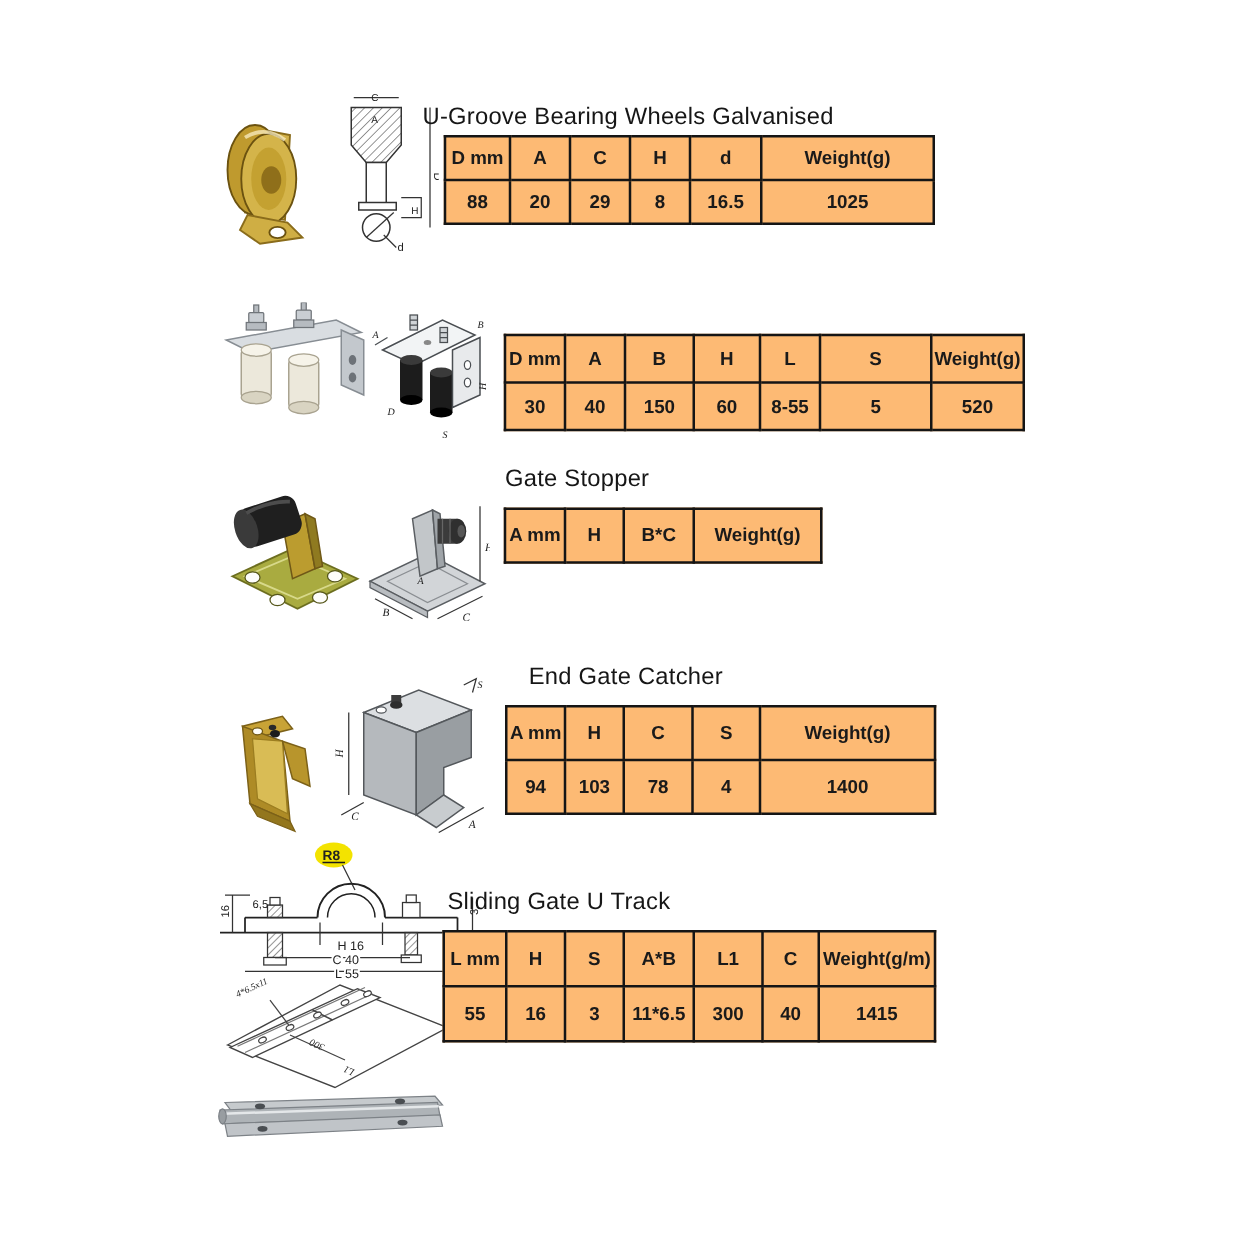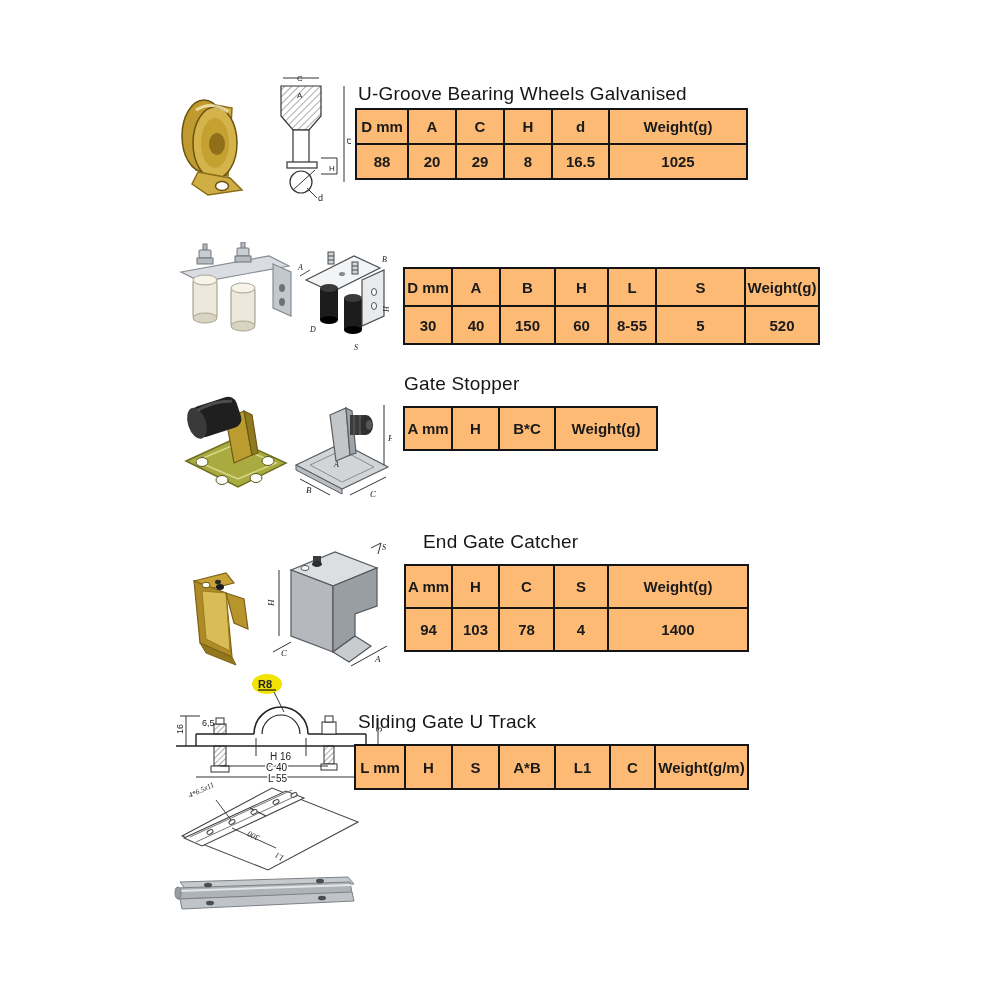--- a/index.html
+++ b/index.html
@@ -56,21 +56,21 @@
     <polyline points="58,86 74,86 74,102 58,102" fill="none" stroke="#333" stroke-width="1"></polyline>
     <text class="lab" x="66" y="99" font-size="8">H</text>
     <line x1="81" y1="14" x2="81" y2="110" stroke="#333" stroke-width="1"></line>
     <text class="lab" x="84" y="66" font-size="9" transform="rotate(90 84 66)">D</text>
     <circle cx="38" cy="110" r="11" fill="#fff" stroke="#333" stroke-width="1.2"></circle>
     <line x1="30" y1="118" x2="52" y2="98" stroke="#333" stroke-width="1"></line>
     <line x1="44" y1="116" x2="54" y2="126" stroke="#333" stroke-width="1"></line>
     <text class="lab" x="55" y="129" font-size="9">d</text>
   </svg>
 
-  <div class="abs title" style="left:358px;top:83px;text-align:center;">U-Groove Bearing Wheels Galvanised</div>
+  <div class="abs title" style="left:338px;top:83px;text-align:center;">U-Groove Bearing Wheels Galvanised</div>
 
   <table class="abs spec t1" style="left:355px;top:108px;width:391px;">
     <colgroup>
         <col style="width:52px">
         <col style="width:48px">
         <col style="width:48px">
         <col style="width:48px">
         <col style="width:57px">
         <col style="width:138px">
       </colgroup>
@@ -382,15 +382,24 @@
     <tbody>
         <tr>
       <td>L mm</td>
       <td>H</td>
       <td>S</td>
       <td>A*B</td>
       <td>L1</td>
       <td>C</td>
       <td>Weight(g/m)</td>
     </tr>
+    <tr>
+      <td>55</td>
+      <td>16</td>
+      <td>3</td>
+      <td>11*6.5</td>
+      <td>300</td>
+      <td>40</td>
+      <td>1415</td>
+    </tr>
   </tbody>
     </table>
 </div>
 
 </body></html>

